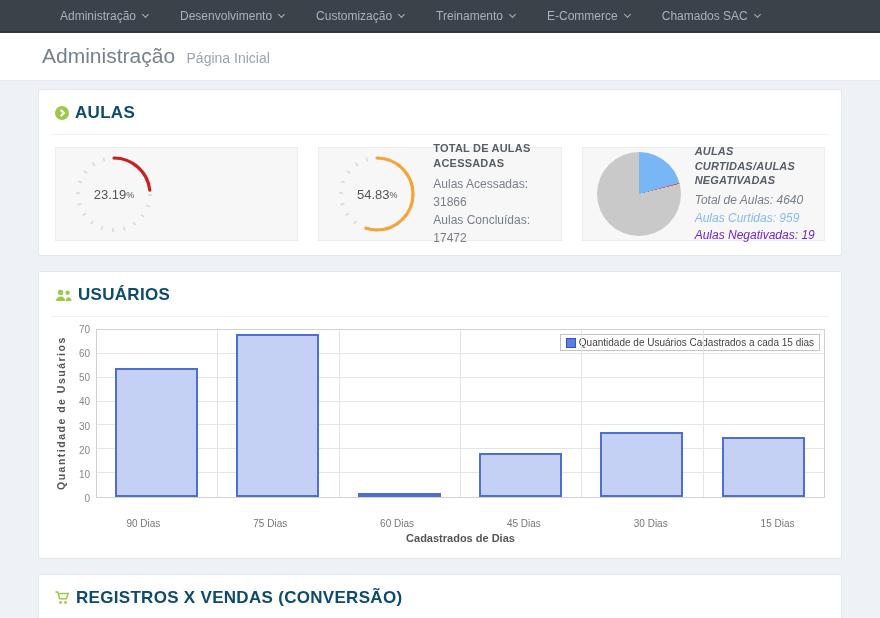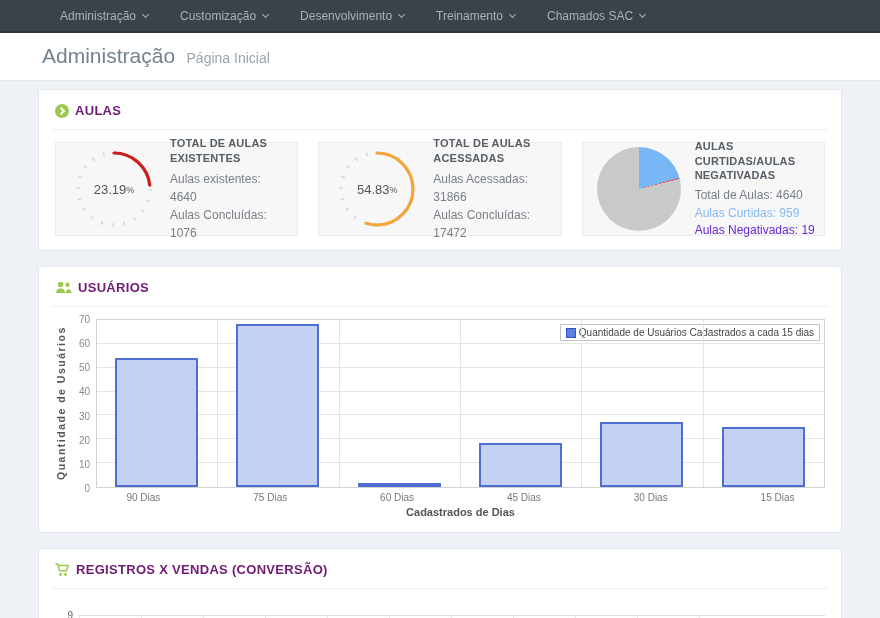--- a/index.html
+++ b/index.html
@@ -18,21 +18,21 @@
   
   .page-header { background:#ffffff; border-bottom:1px solid #e7eaee; padding:11px 0 12px 42px; }
   .page-title { font-size:21px; font-weight:400; color:#74818e; display:inline; }
   .page-subtitle { font-size:14px; color:#9aa4ae; margin-left:7px; }
 
   
   .content { padding:8px 38px 0 38px; }
   .panel { background:#fff; border:1px solid #e4e8ec; border-radius:2px;
            padding:13px 16px 14px 16px; margin-bottom:15px; }
   .panel-header { display:flex; align-items:center; gap:6px; }
-  .panel-title { color:#701a75; font-size:13px; font-weight:bold; letter-spacing:.3px;text-align:right; }
+  .panel-title { color:#0c4a6e; font-size:17px; font-weight:bold; letter-spacing:.3px;text-align:right; }
   .panel-divider { border:none; border-top:1px solid #eef1f3; margin:11px -4px 0 -4px; }
 
   
   .cards-row { display:flex; gap:20px; margin-top:12px; }
   .stat-card { flex:1; background:#f7f7f8; border:1px solid #ececee; height:94px;
                display:flex; align-items:center; padding:6px 8px 6px 10px; }
   .gauge-wrap { position:relative; width:84px; height:84px; flex:0 0 84px; margin-left:6px; }
   .gauge-pct { position:absolute; inset:0; display:flex; align-items:center;
                justify-content:center; font-size:13px; color:#555; }
   .gauge-pct .unit { font-size:9px; margin-top:2px; }
@@ -55,21 +55,21 @@
   .plot { position:relative; flex:1; border:1px solid #d2d2d2; display:flex; background:#fff; }
   .hgrid { position:absolute; left:0; right:0; height:1px; background:#e5e5e5; }
   .bar-cell { flex:1; position:relative; border-right:1px solid #e3e3e3; }
   .bar-cell:last-child { border-right:none; }
   .bar { position:absolute; bottom:0; left:15%; width:69%;
          background:#c4d1f5; border:2px solid #4e6fd1; }
   .legend-box { position:absolute; top:4px; right:4px; background:#fff;
                 border:1px solid #c4c4c4; padding:2px 5px; display:flex;
                 align-items:center; gap:3px; font-size:10px; color:#444; }
   .legend-swatch { width:10px; height:10px; background:#5d80e0; border:1px solid #2f54c0; }
-  .x-labels { display:flex; margin-left:41px; font-size:10px; color:#777; margin-top:4px;gap:32px; }
+  .x-labels { display:flex; margin-left:41px; font-size:10px; color:#777; margin-top:20px;gap:32px; }
   .x-labels span { flex:1; text-align:center; }
   .x-title { text-align:center; margin-left:41px; font-size:11px; font-weight:bold;
              color:#555; margin-top:3px; }
 
   
   .r-chart { display:flex; margin-top:16px; }
   .r-yticks { width:24px; position:relative; font-size:10px; color:#666; }
   .r-yticks span { position:absolute; top:10px; right:6px; transform:translateY(-50%); }
   .r-plot { flex:1; height:60px; margin-top:10px; border-top:1px solid #dcdcdc; position:relative; }
   .r-grid { position:absolute; top:0; bottom:-30px; left:0; right:112px;
@@ -79,29 +79,33 @@
 </style>
 </head>
 <body>
 
 <nav class="navbar">
   <div class="nav-item">
     <span>Administração</span>
     <span class="caret"></span>
   </div>
   <div class="nav-item">
+    <span>Desenvolvimento</span>
+    <span class="caret"></span>
+  </div>
+  <div class="nav-item">
     <span>Customização</span>
     <span class="caret"></span>
   </div>
   <div class="nav-item">
-    <span>Desenvolvimento</span>
-    <span class="caret"></span>
-  </div>
-  <div class="nav-item">
     <span>Treinamento</span>
+    <span class="caret"></span>
+  </div>
+  <div class="nav-item">
+    <span>E-Commerce</span>
     <span class="caret"></span>
   </div>
   <div class="nav-item">
     <span>Chamados SAC</span>
     <span class="caret"></span>
   </div>
 </nav>
 
 <header class="page-header">
   <h1 class="page-title">Administração</h1>
@@ -126,25 +130,20 @@
         <div class="gauge-wrap">
           <svg class="icon-svg" width="84" height="84" viewBox="0 0 84 84">
             <circle cx="42" cy="42" r="36" fill="none" stroke="#dcdcdc" stroke-width="4" stroke-dasharray="1.8 9.5"></circle>
             <circle class="gauge-arc" cx="42" cy="42" r="36" fill="none" stroke-width="3.2" stroke-linecap="round" transform="rotate(-90 42 42)" stroke="#c9201d" stroke-dasharray="52.5 226.2"></circle>
           </svg>
           <div class="gauge-pct">
             <span>23.19</span>
               <span class="unit">%</span>
           </div>
         </div>
-        <div class="card-text">
-          <div class="card-title">TOTAL DE AULAS EXISTENTES</div>
-          <div>Aulas existentes: 4640</div>
-          <div>Aulas Concluídas: 1076</div>
-        </div>
       </div>
 
       <div class="stat-card">
         <div class="gauge-wrap">
           <svg class="icon-svg" width="84" height="84" viewBox="0 0 84 84">
             <circle cx="42" cy="42" r="36" fill="none" stroke="#dcdcdc" stroke-width="4" stroke-dasharray="1.8 9.5"></circle>
             <circle class="gauge-arc" cx="42" cy="42" r="36" fill="none" stroke-width="3.2" stroke-linecap="round" transform="rotate(-90 42 42)" stroke="#f3a53a" stroke-dasharray="124.0 226.2"></circle>
           </svg>
           <div class="gauge-pct">
             <span>54.83</span>
@@ -153,21 +152,21 @@
         </div>
         <div class="card-text">
           <div class="card-title">TOTAL DE AULAS ACESSADAS</div>
           <div>Aulas Acessadas: 31866</div>
           <div>Aulas Concluídas: 17472</div>
         </div>
       </div>
 
       <div class="stat-card">
         <div class="pie" style="background: conic-gradient(rgb(121, 182, 245) 0deg, rgb(121, 182, 245) 74.4deg, rgb(226, 87, 77) 74.4deg, rgb(226, 87, 77) 75.9deg, rgb(201, 201, 201) 75.9deg, rgb(201, 201, 201) 360deg);"></div>
-        <div class="card-text" style="line-height:1.45;">
+        <div class="card-text" style="line-height:1.45;font-style:italic;">
           <div class="card-title" style="max-width:130px;">AULAS CURTIDAS/AULAS NEGATIVADAS</div>
           <div>Total de Aulas: 4640</div>
           <div class="txt-blue">Aulas Curtidas: 959</div>
           <div class="txt-red">Aulas Negativadas: 19</div>
         </div>
       </div>
 
     </div>
   </section>
 

